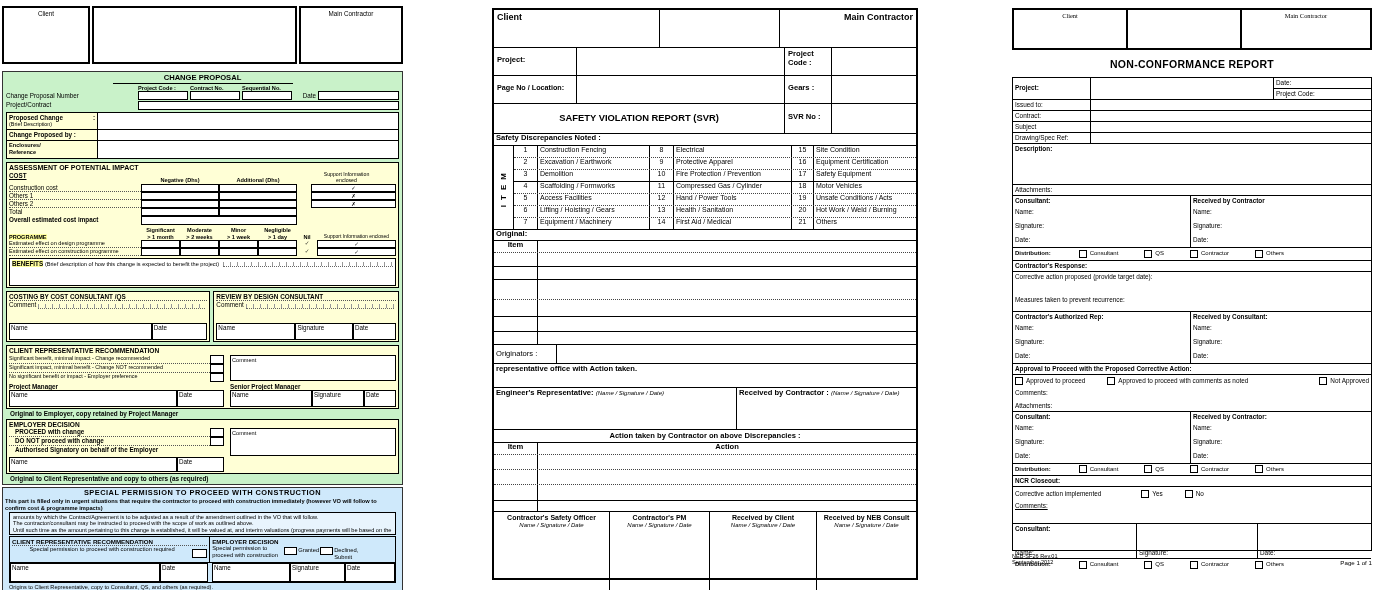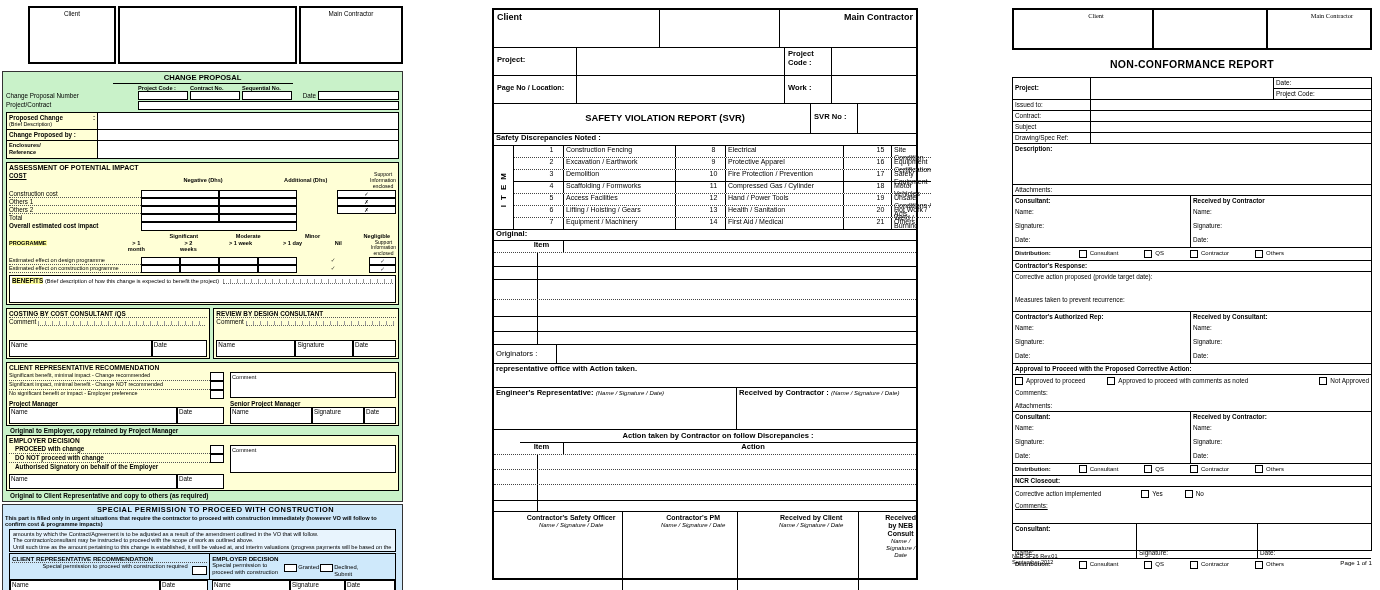--- a/index.html
+++ b/index.html
@@ -1,20 +1,20 @@
 <!DOCTYPE html>
 <html><head>
 <meta charset="utf-8">
 <style>
   *{box-sizing:border-box;margin:0;padding:0;}
   html,body{width:1380px;height:590px;background:#fff;font-family:"Liberation Sans",sans-serif;color:#000;}
   body{position:relative;overflow:hidden;}
   .r{display:flex;}
   .b{font-weight:bold;}
-  .c{text-align:center;margin-left:26px;}
+  .c{text-align:center;}
   .rt{text-align:right;}
   .dot{border-bottom:1px dotted #555;}
   .cb{width:8px;height:8px;border:1px solid #000;background:#fff;display:inline-block;vertical-align:middle;flex:none;}
   .it{font-style:italic;}
   .serif{font-family:"Liberation Serif",serif;}
 
   
   #cp{position:absolute;left:2px;top:6px;width:401px;height:582px;font-size:6.3px;line-height:1.15;}
   #cp .hd{height:58px;display:flex;}
   #cp .hd>div{border:2px solid #000;background:#fff;padding-top:2px;}
@@ -333,21 +333,21 @@
   </div>
   <div class="row" style="height:28px;">
     <div class="b" style="width:83px;border-right:1px solid #000;padding:8px 3px 0 3px;">Project:</div>
     <div style="width:208px;border-right:1px solid #000;"></div>
     <div class="b" style="width:47px;border-right:1px solid #000;padding:2px 3px;">Project Code :</div>
     <div style="flex:1;"></div>
   </div>
   <div class="row" style="height:28px;">
     <div class="b" style="width:83px;border-right:1px solid #000;padding:8px 3px 0 3px;font-size:7.2px;">Page No / Location:</div>
     <div style="width:208px;border-right:1px solid #000;"></div>
-    <div class="b" style="width:47px;border-right:1px solid #000;padding:8px 3px 0 3px;">Work :</div>
+    <div class="b" style="width:47px;border-right:1px solid #000;padding:8px 3px 0 3px;">Gears :</div>
     <div style="flex:1;"></div>
   </div>
   <div class="row" style="height:30px;">
     <div class="b c" style="width:291px;border-right:1px solid #000;padding-top:9px;font-size:9.4px;">SAFETY VIOLATION REPORT (SVR)</div>
     <div class="b" style="width:47px;border-right:1px solid #000;padding:9px 3px 0 3px;">SVR No :</div>
     <div style="flex:1;"></div>
   </div>
   <div class="row b" style="height:12px;padding-left:2px;">Safety Discrepancies Noted :</div>
 
   <div class="row" style="height:84px;">
@@ -455,21 +455,21 @@
       <span class="b">Engineer's Representative:</span>
       <span class="it" style="font-size:6px;">(Name / Signature / Date)</span>
       <div style="height:24px;"></div>
     </div>
     <div style="flex:1;padding:1px 2px;">
       <span class="b">Received by Contractor :</span>
       <span class="it" style="font-size:6px;">(Name / Signature / Date)</span>
       <div style="height:24px;"></div>
     </div>
   </div>
-  <div class="row b c" style="height:13px;display:block;padding-top:2px;">Action taken by Contractor on follow Discrepancies :</div>
+  <div class="row b c" style="height:13px;display:block;padding-top:2px;">Action taken by Contractor on above Discrepancies :</div>
   <div class="row" style="height:12px;border-bottom:1px dotted #444;">
     <div class="b c" style="width:44px;border-right:1px solid #000;">Item</div>
     <div class="b c" style="flex:1;">Action</div>
   </div>
   <div class="row" style="height:15px;border-bottom:1px dotted #444;">
       <div style="width:44px;border-right:1px solid #000;"></div>
       <div style="flex:1;"></div>
     </div>
   <div class="row" style="height:15px;border-bottom:1px dotted #444;">
       <div style="width:44px;border-right:1px solid #000;"></div>

